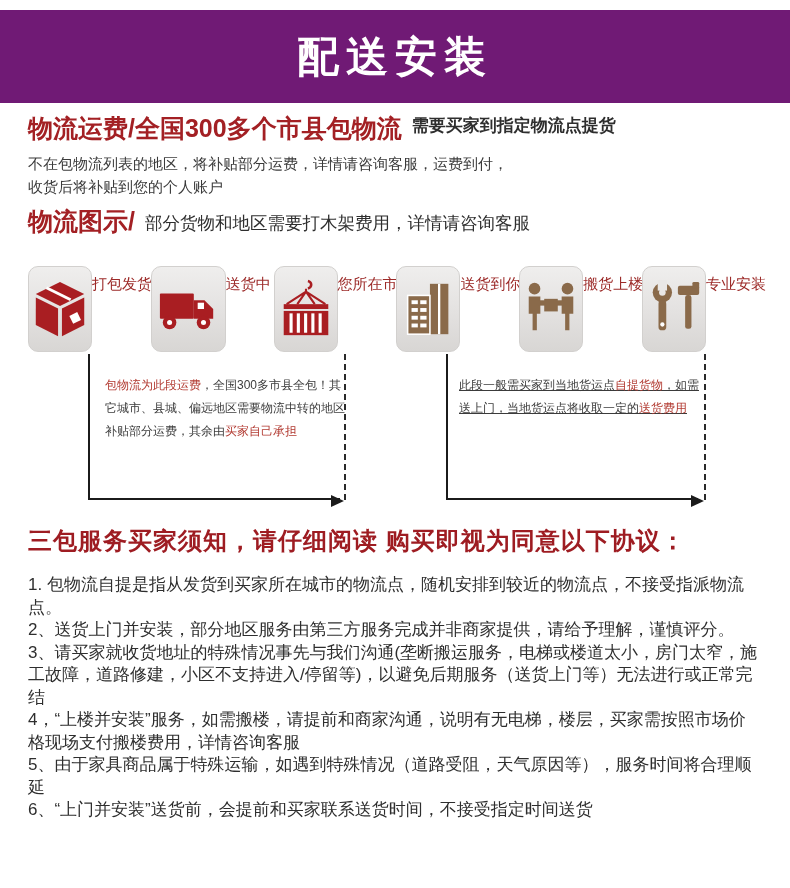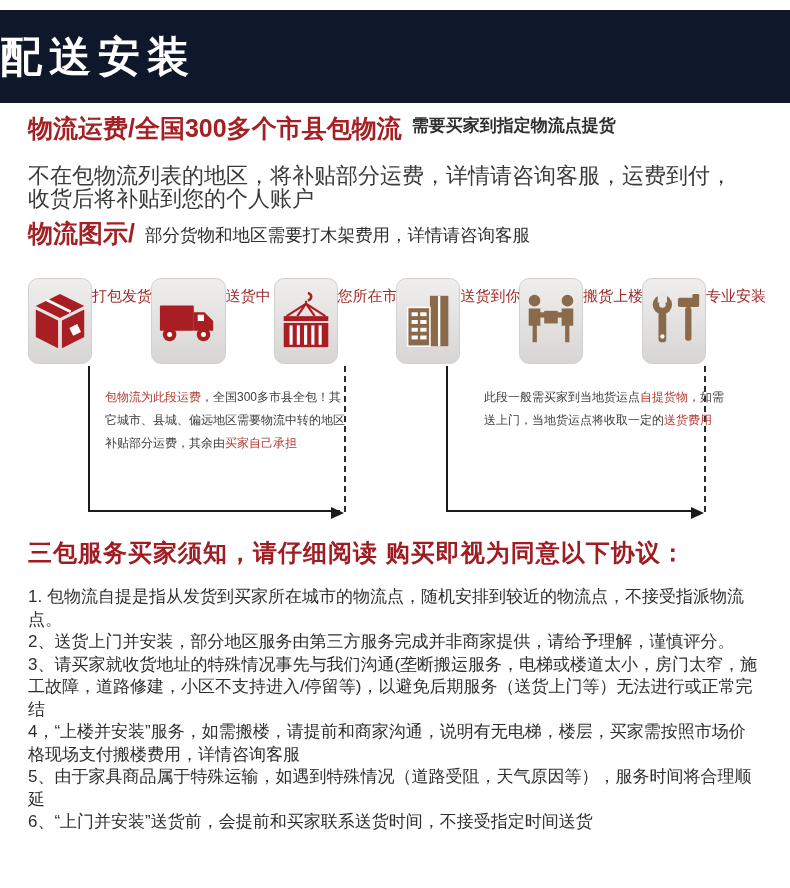--- a/index.html
+++ b/index.html
@@ -9,37 +9,37 @@
     font-family:"Liberation Sans","DejaVu Sans",sans-serif;
     color:#323232;
     overflow:hidden;
   }
   .page { width:790px; height:888px; position:relative; background:#fff; }
 
   
   .banner {
     margin-top:10px;
     height:93px;
-    background:#0f172a;
-    display:flex; align-items:center; 
+    background:#701a75;
+    display:flex; align-items:center; justify-content:center;
   }
   .banner span {
     color:#ffffff; font-size:42px; font-weight:bold; letter-spacing:7px;
   }
 
   .content { padding:0 28px; }
 
   
   .h-row { display:flex; align-items:flex-start; margin-top:10px; }
   .h-red { color:#a32024; font-size:25px; font-weight:bold; line-height:30px; white-space:nowrap; }
   .h-note { color:#2e2e2e; font-size:17px; line-height:22px; margin-left:10px; margin-top:2px; font-weight:bold; }
   .h-row.second { margin-top:8px; }
   .h-row.second .h-note { margin-top:6px; font-weight:normal; font-size:17.5px; }
 
-  .body-text { margin-top:21px; font-size:22px; line-height:23px; color:#3a3a3a; }
+  .body-text { margin-top:9px; font-size:15px; line-height:23px; color:#3a3a3a; }
 
   
   .steps { display:flex; justify-content:space-between; margin-top:30px; }
   .step { width:120px; display:flex; }
   .tile {
     width:86px; height:86px; border-radius:10px;
     background:linear-gradient(180deg,#efeeed 0%,#e3e1e0 55%,#d8d6d4 100%);
     border:1px solid #d2d0ce;
     display:flex; align-items:center; justify-content:center;
   }
@@ -68,21 +68,21 @@
     border-left:13px solid #1b1b1b;
   }
   .arrow.left  { left:303px; top:141px; }
   .arrow.right { left:663px; top:141px; }
   .callout {
     position:absolute; top:20px;
     font-size:12px; line-height:23px; color:#3b3b3b;
     word-break:break-all;
   }
   .callout.left  { left:77px;  width:242px; }
-  .callout.right { left:456px; width:244px; }
+  .callout.right { left:431px; width:244px;text-decoration:underline; }
   .em { color:#b23a31; }
 
   
   .terms-heading {
     margin-top:18px;
     color:#9e1c22; font-size:24px; font-weight:bold; line-height:34px;
     letter-spacing:1px; white-space:nowrap;
   }
   .terms { margin-top:16px; font-size:17px; line-height:22.5px; color:#2e2e2e; }
   .terms p { margin:0; }

